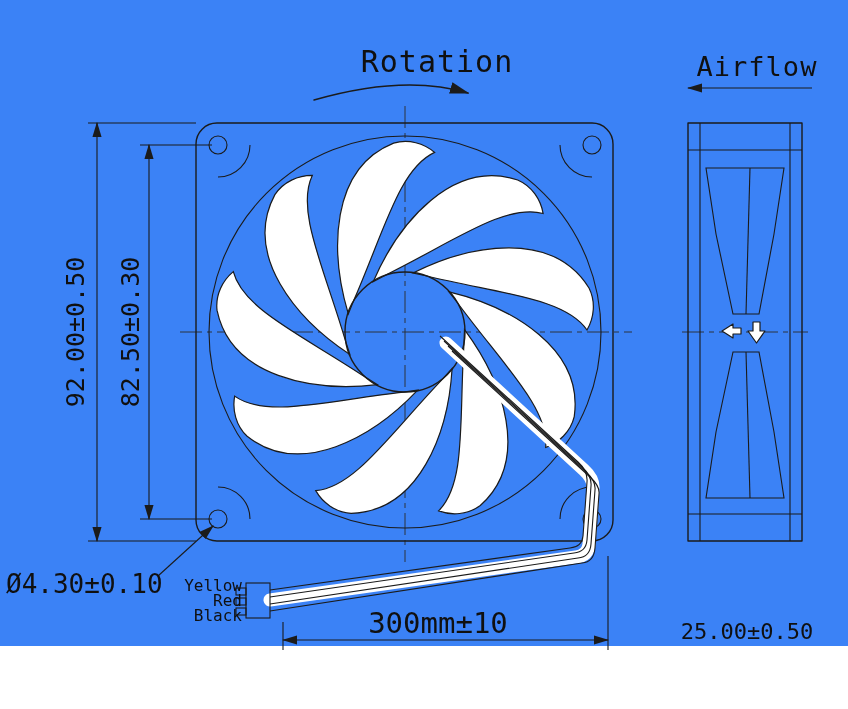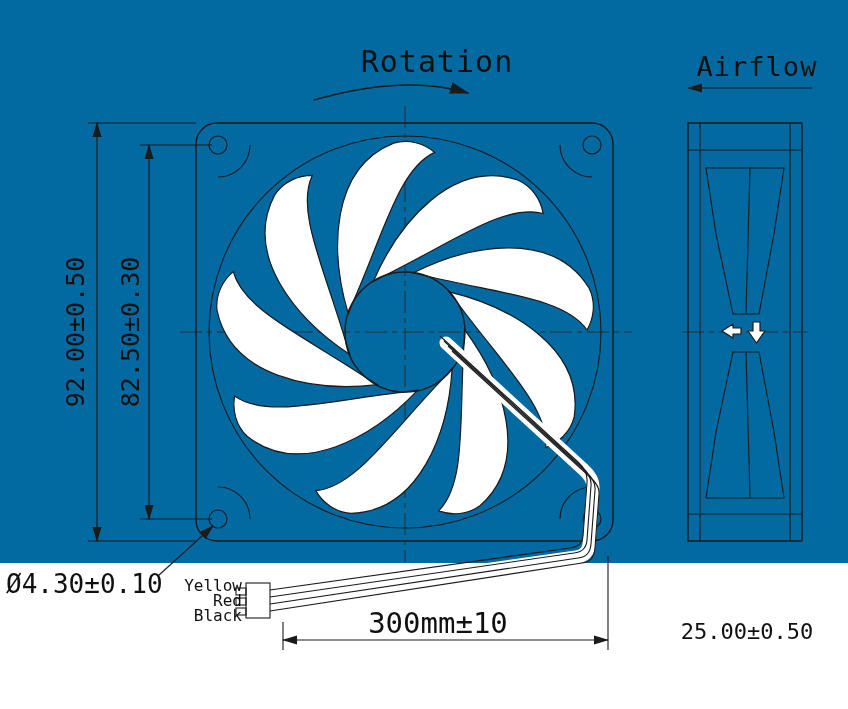--- a/index.html
+++ b/index.html
@@ -1,16 +1,16 @@
 <!DOCTYPE html>
 <html><head>
 <meta charset="utf-8">
 <style>
   html,body{margin:0;padding:0;background:#ffffff;width:848px;height:709px;overflow:hidden;}
-  .drawing-wrap{position:relative;width:848px;height:563px;background:#0369a1;}
+  .drawing-wrap{position:relative;width:848px;height:646px;background:#3b82f6;}
   svg{display:block;}
   .ln{fill:none;stroke:#1b1b1b;stroke-width:1.4;stroke-linecap:round;stroke-linejoin:round;}
   .thin{fill:none;stroke:#1b1b1b;stroke-width:1.1;}
   .cl{fill:none;stroke:#2a2a2a;stroke-width:0.9;stroke-dasharray:22 5 5 5;}
   .blade{fill:#ffffff;stroke:#1b1b1b;stroke-width:1.2;}
   .white-under{fill:none;stroke:#ffffff;stroke-width:13;stroke-linecap:round;stroke-linejoin:round;}
   .dim-line{fill:none;stroke:#1b1b1b;stroke-width:1.1;}
   .hollow{fill:#ffffff;stroke:#1b1b1b;stroke-width:1.2;stroke-linejoin:round;}
   text{font-family:"DejaVu Sans Mono","Liberation Mono",monospace;fill:#101010;}
   .t-rotation{font-size:30px;letter-spacing:1px;}

